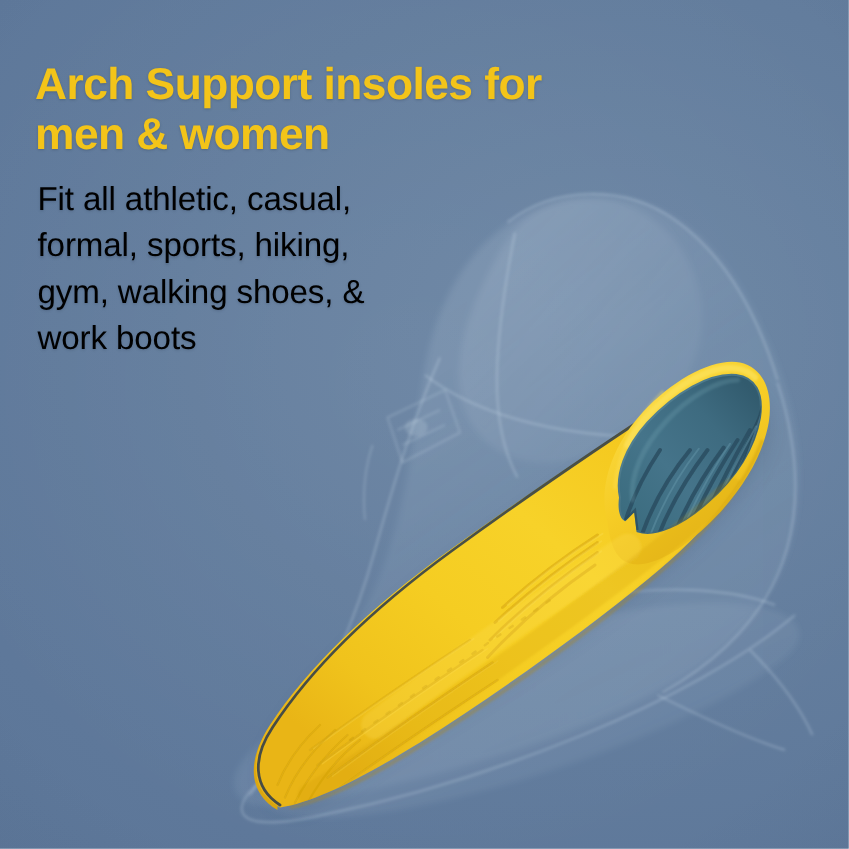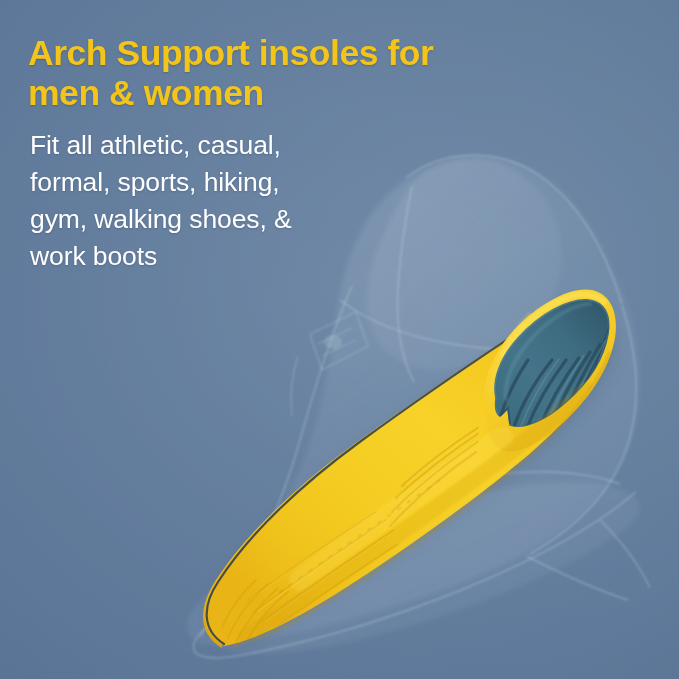--- a/index.html
+++ b/index.html
@@ -29,37 +29,37 @@
     inset: 0;
     background:
       radial-gradient(115% 110% at 50% 45%, rgba(255,255,255,0.045) 0%, rgba(255,255,255,0.0) 55%, rgba(40,58,80,0.16) 100%);
     pointer-events: none;
   }
 
   
   .copy {
     position: absolute;
     left: 28px;
-    top: 33px;
+    top: 47px;
     width: 520px;
     z-index: 40;
   }
   .headline {
     margin: 0;
     color: #f3c419;
     font-size: 35.5px;
     line-height: 40px;
     font-weight: 700;
     letter-spacing: -0.45px;
     text-shadow: 0 1px 2px rgba(38,55,76,0.30);
     white-space: pre-line;
   }
   .subcopy {
     margin: 14px 0 0 2px;
-    color: #ffffff;
+    color: #000000;
     font-size: 26.5px;
     line-height: 37px;
     font-weight: 400;
     letter-spacing: -0.1px;
     text-shadow: 0 1px 2px rgba(38,55,76,0.26);
     white-space: pre-line;
     max-width: 360px;
   }
 
   

